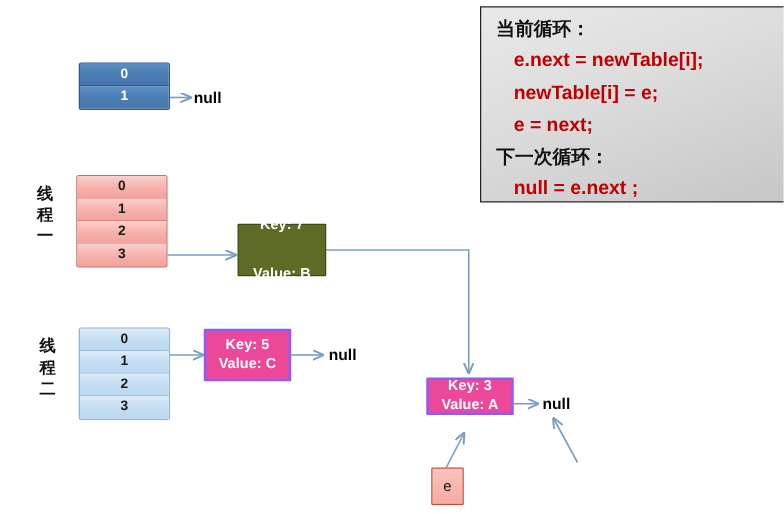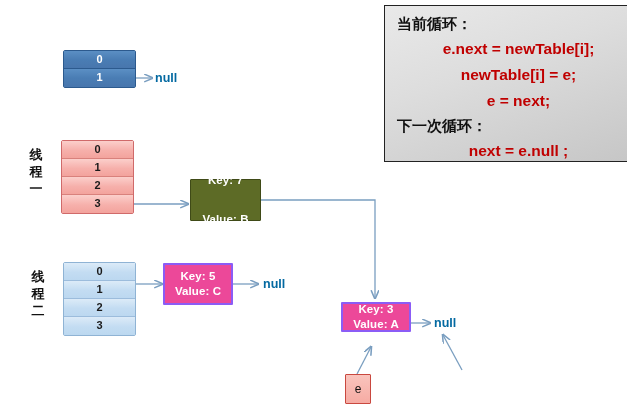--- a/index.html
+++ b/index.html
@@ -111,21 +111,21 @@
     display: flex;
     align-items: center;
     justify-content: center;
   }
 
   
   .nulllabel {
     position: absolute;
     font-size: 12.5px;
     font-weight: bold;
-    color: #0369a1;
+    color: #000000;
     white-space: nowrap;
   }
   .threadlabel {
     position: absolute;
     width: 18px;
     font-size: 13px;
     font-weight: bold;
     color: #111111;
     line-height: 17px;
     text-align: center;
@@ -148,21 +148,20 @@
     line-height: 24px;
     white-space: nowrap;
   }
   .callout .c-code {
     font-size: 15.5px;
     font-weight: bold;
     color: #c00000;
     line-height: 26px;
     padding-left: 14px;
     white-space: nowrap;
-    text-align: center;
   }
 </style>
 </head>
 <body>
 
 <div id="canvas">
 
   <svg class="wires" viewBox="0 0 627 411">
     <defs>
       <marker id="ah" markerWidth="7" markerHeight="7" refX="6" refY="3" orient="auto">
@@ -235,16 +234,16 @@
   <div class="nulllabel" style="left:434px; top:316px;">null</div>
 
   <div class="ptr" style="left:345px; top:374px; width:26px; height:30px;">e</div>
 
   <div class="callout" style="left:384px; top:5px; width:253px; height:157px;">
     <div class="c-head">当前循环：</div>
     <div class="c-code">e.next = newTable[i];</div>
     <div class="c-code">newTable[i] = e;</div>
     <div class="c-code">e = next;</div>
     <div class="c-head">下一次循环：</div>
-    <div class="c-code">next = e.null ;</div>
+    <div class="c-code">null = e.next ;</div>
   </div>
 
 </div>
 
 </body></html>

